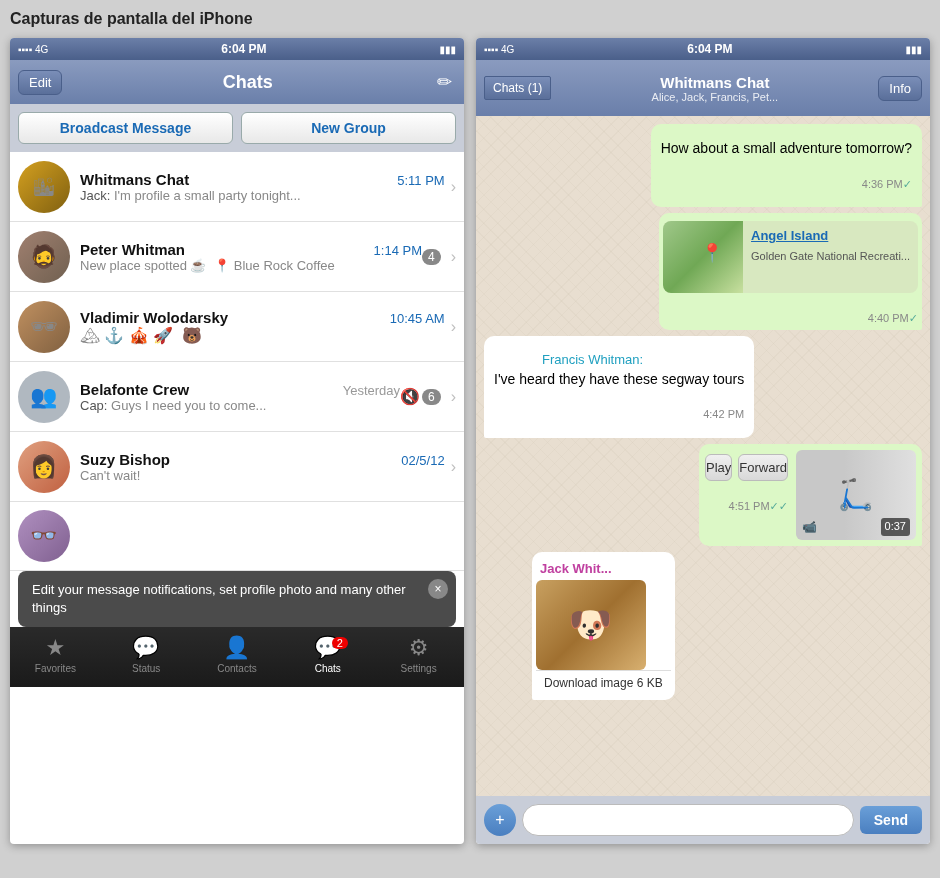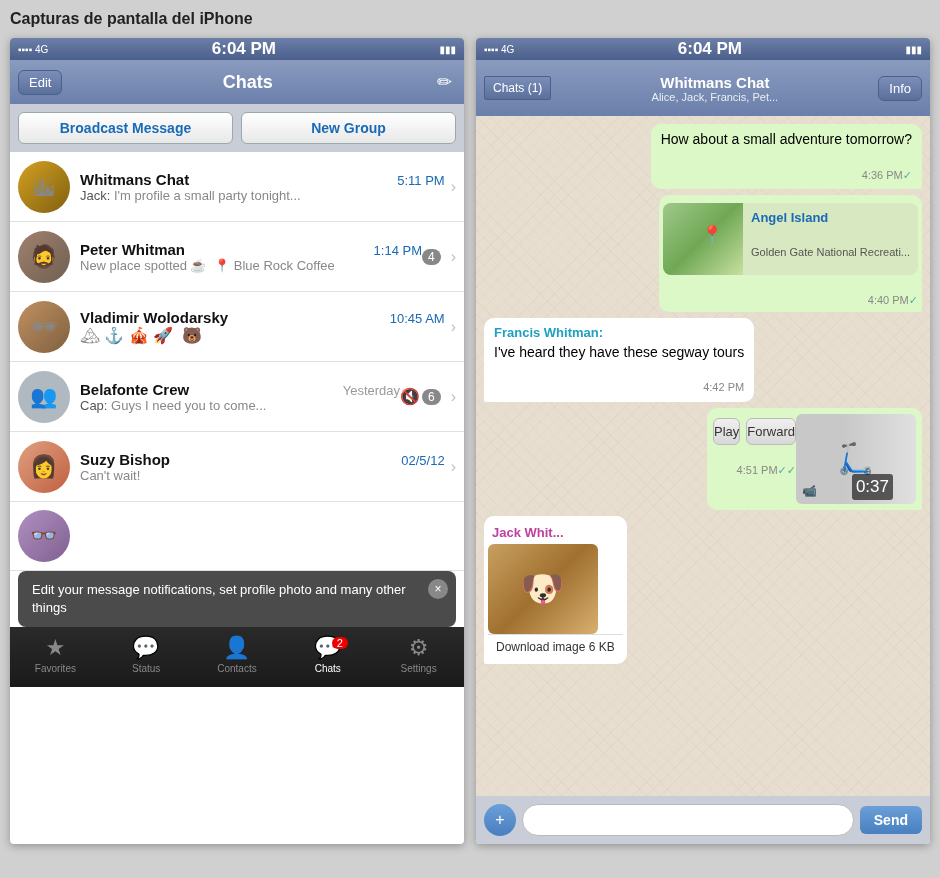--- a/index.html
+++ b/index.html
@@ -36,21 +36,21 @@
       background: linear-gradient(to bottom, #6b7fa8, #4a5f8a);
       color: #fff;
       font-size: 11px;
       padding: 2px 8px;
       display: flex;
       justify-content: space-between;
       align-items: center;
       height: 22px;
     }
     .status-bar .signal { font-size: 10px; }
-    .status-bar .time { font-size: 17px; font-weight: 600; }
+    .status-bar .time { font-size: 12px; font-weight: 600; }
     .status-bar .battery { font-size: 10px; }
 
     
     .nav-bar {
       background: linear-gradient(to bottom, #8a9bbf, #6a7faa);
       display: flex;
       align-items: center;
       justify-content: space-between;
       padding: 6px 8px;
       height: 44px;
@@ -264,21 +264,21 @@
 
     .bubble-row {
       display: flex;
       width: 100%;
     }
     .bubble-row.right { justify-content: flex-end; }
     .bubble-row.left { justify-content: flex-start; }
 
     .bubble {
       border-radius: 10px;
-      padding: 6px 10px;
+      padding: 15px 10px;
       max-width: 78%;
       position: relative;
       font-size: 14px;
       line-height: 1.4;
     }
     .bubble.sent {
       background: #dcf8c6;
       border-radius: 10px 10px 2px 10px;
     }
     .bubble.received {
@@ -287,21 +287,21 @@
     }
     .bubble-time {
       font-size: 11px;
       color: #888;
       margin-left: 6px;
     }
     .bubble-tick { color: #5a9; font-size: 11px; }
     .bubble-footer { display: flex; justify-content: flex-end; align-items: center; margin-top: 18px; }
 
     .sender-name-alice { color: #c0a020; font-weight: bold; font-size: 13px; }
-    .sender-name-francis { color: #20a0c0; font-weight: bold; font-size: 13px; }
+    .sender-name-francis { color: #20a0c0; font-weight: normal; font-size: 13px; margin-left: 48px; }
     .sender-name-jack { color: #c040a0; font-weight: bold; font-size: 13px; }
 
     
     .map-card {
       background: #d8e8c0;
       border-radius: 8px;
       overflow: hidden;
       margin-top: 4px;
       display: flex;
     }
@@ -316,29 +316,29 @@
       position: absolute;
       top: 20px;
       left: 38px;
       color: #e00;
       font-size: 18px;
     }
     .map-info {
       padding: 6px 8px;
       flex: 1;
     }
-    .map-title { color: #1a6ab5; font-weight: bold; font-size: 13px; }
-    .map-sub { font-size: 11px; color: #555; margin-top: 18px; }
+    .map-title { color: #1a6ab5; font-weight: bold; font-size: 13px; text-decoration: underline; }
+    .map-sub { font-size: 11px; color: #555; margin-top: 4px; }
     .video-duration {
       position: absolute;
       bottom: 4px;
-      right: 23px;
+      right: 6px;
       background: rgba(0,0,0,0.6);
       color: #fff;
-      font-size: 17px;
+      font-size: 11px;
       padding: 1px 4px;
       border-radius: 3px;
     }
     .video-cam-icon {
       position: absolute;
       bottom: 4px;
       left: 6px;
       color: #fff;
       font-size: 12px;
     }
@@ -645,42 +645,42 @@
           <div class="sender-name-francis">Francis Whitman:</div>
           <span>I've heard they have these segway tours</span>
           <div class="bubble-footer">
             <span class="bubble-time">4:42 PM</span>
           </div>
         </div>
       </div>
 
       <div class="bubble-row right">
         <div class="bubble sent" style="padding:6px;max-width:85%;">
-          <div style="display:flex;align-items:flex-start;">
+          <div style="display:flex;gap:8px;align-items:flex-start;">
             <div style="flex:1;">
               <div class="media-buttons">
                 <button class="media-btn">Play</button>
                 <button class="media-btn">Forward</button>
               </div>
               <div class="bubble-footer">
                 <span class="bubble-time">4:51 PM</span>
                 <span class="bubble-tick">✓✓</span>
               </div>
             </div>
             <div class="segway-visual">
               <span class="segway-person">🛴</span>
               <div class="video-duration">0:37</div>
               <div class="video-cam-icon">📹</div>
             </div>
           </div>
         </div>
       </div>
 
       <div class="bubble-row left">
-        <div class="bubble received" style="padding:4px;overflow:hidden;">
+        <div class="bubble received" style="padding:4px;overflow:hidden;margin-left:48px;">
           <div class="sender-name-jack" style="padding:4px 4px 2px;">
             <span>Jack Whit...</span>
           </div>
           <div class="dog-image">🐶</div>
           <div class="download-bar">Download image 6 KB</div>
         </div>
       </div>
 
     </div>
 

